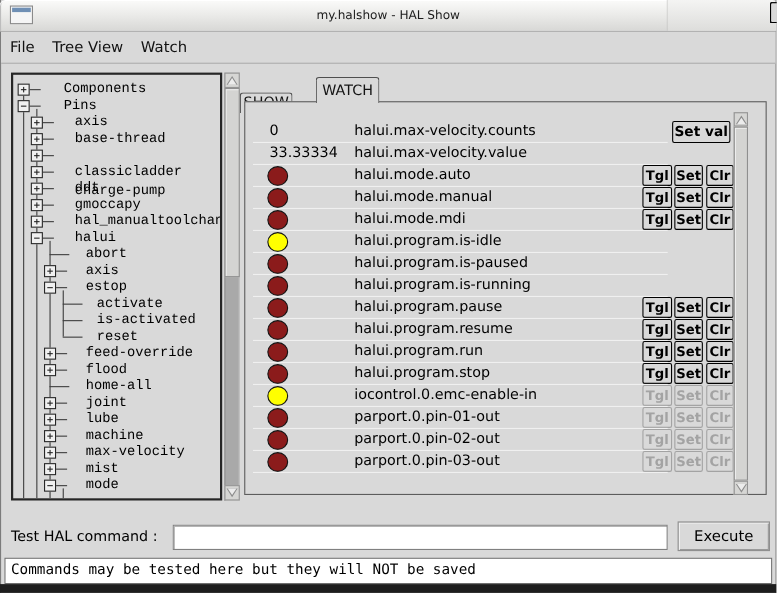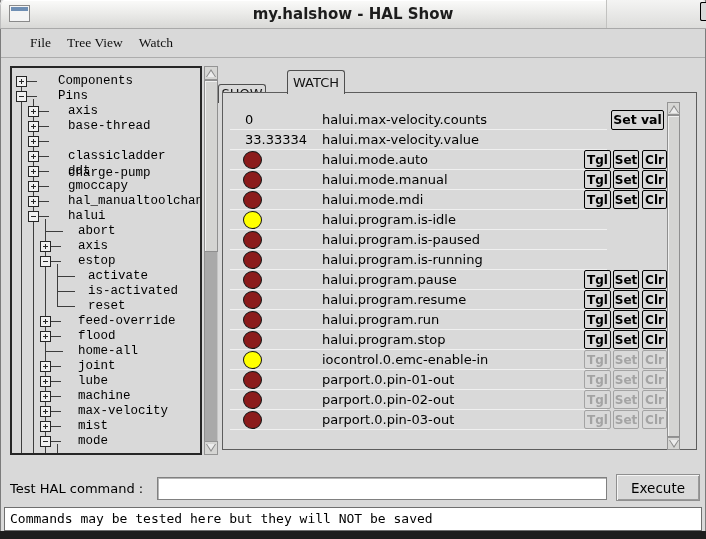--- a/index.html
+++ b/index.html
@@ -13,29 +13,29 @@
   }
   
   .titlebar{
     position:absolute;left:0;top:0;width:706px;height:29px;
     background:linear-gradient(180deg,#fbfbfa 0%,#ececea 45%,#d8d8d6 100%);
     border-bottom:1px solid #a9a9a9;border-radius:5px 5px 0 0;
     box-shadow:inset 0 1px 0 #ffffff, inset 1px 0 0 #bdbdbd, inset -1px 0 0 #bdbdbd;
   }
   .win-icon{position:absolute;left:9px;top:5px;width:21px;height:17px;background:#f5f5f5;border:1px solid #8a8a8a;}
   .win-icon .stripe{position:absolute;left:1px;top:1px;right:1px;height:4px;background:#6f8fb4;}
-  .title{position:absolute;left:0;right:0;top:0;height:43px;line-height:28px;text-align:center;font-weight:bold;font-size:15px;color:#1c1c1c;}
+  .title{position:absolute;left:0;right:0;top:0;height:43px;line-height:28px;text-align:center;font-weight:normal;font-size:11px;color:#1c1c1c;}
   .ctrl-plate{position:absolute;right:0;top:0;width:100px;height:28px;border-radius:0 5px 0 0;
     background:linear-gradient(180deg,#f4f4f3,#dddddb);border-left:1px solid #c2c2c0;}
   .controls{position:absolute;right:6px;top:2px;height:25px;display:flex;align-items:center;}
   .wbtn{width:24px;height:24px;text-align:center;line-height:24px;color:#4f4f4f;font-weight:bold;font-size:14px;cursor:default;}
   
   .menubar{
     position:absolute;left:1px;top:29px;width:704px;height:29px;background:#d9d9d9;
-    border-bottom:1px solid #adadad;display:flex;align-items:center;padding-left:21px;font-family:Liberation Serif, serif;
+    border-bottom:1px solid #adadad;display:flex;align-items:center;padding-left:0;
   }
   .menu-item{padding:0 8px;font-size:13.5px;color:#111;}
   
   .tree-box{
     position:absolute;left:10px;top:66px;width:192px;height:389px;
     background:#d9d9d9;border:2px solid #262626;overflow:hidden;
   }
   .tree-canvas{position:absolute;left:0;top:0;width:188px;height:385px;}
   .tree-guide{position:absolute;width:1px;background:#3d3d3d;}
   .tree-row{position:absolute;left:0;width:100%;height:15px;white-space:nowrap;font-family:Liberation Mono, monospace;}

